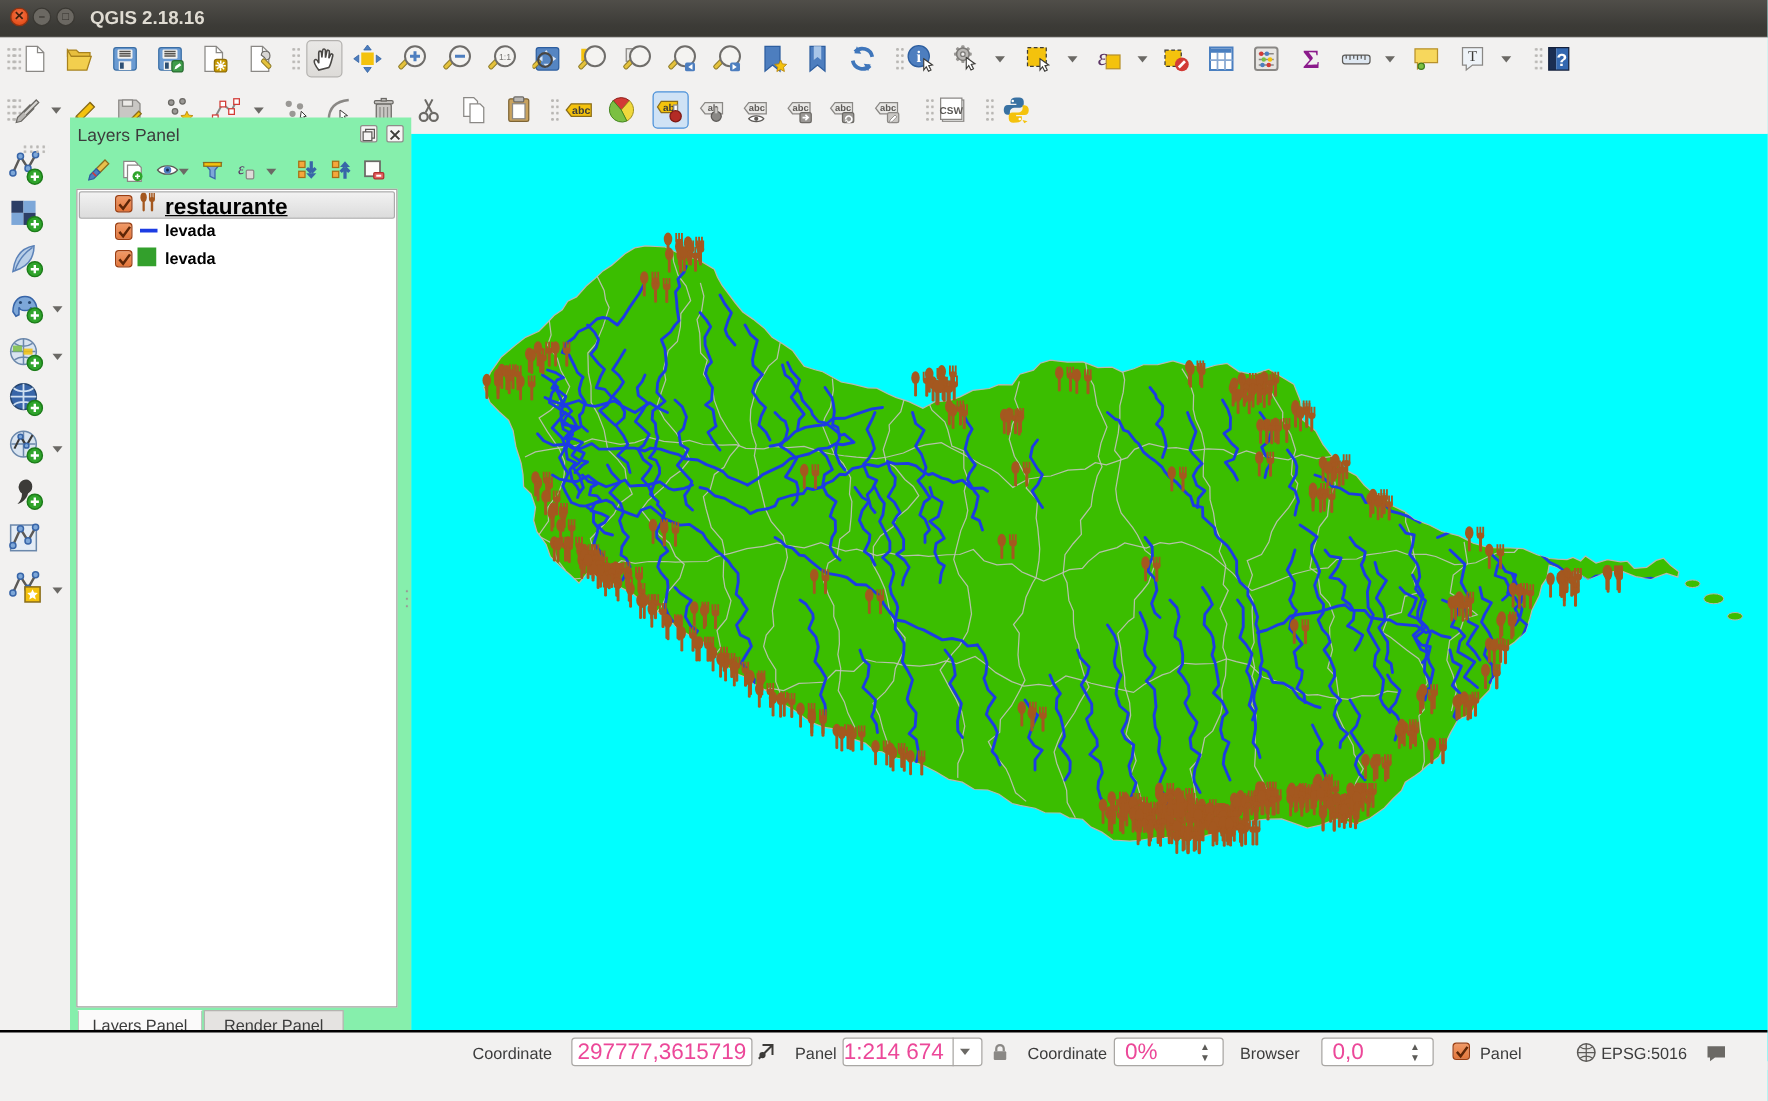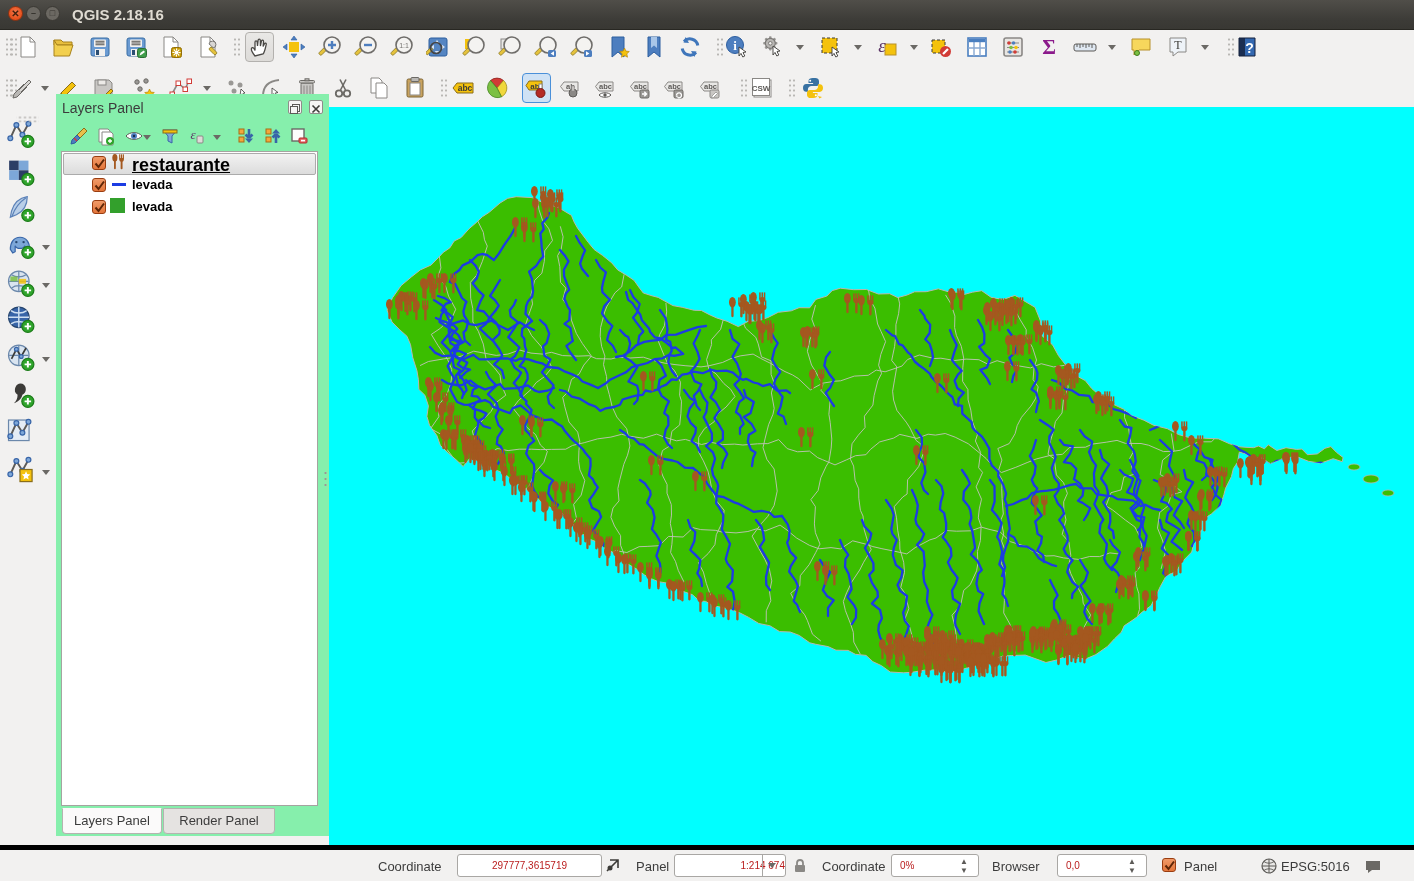--- a/index.html
+++ b/index.html
@@ -22,23 +22,23 @@
 #dock{position:absolute;left:56px;top:94px;width:273px;height:742px;background:#86efac}
 #dock .dtitle{position:absolute;left:6px;top:6px;font-size:14px;color:#3c3c3c}
 .dwbtn{position:absolute;top:6px;width:14px;height:14px;border:1px solid #8f8d8a;background:#f6f5f4;border-radius:2px}
 #tree{position:absolute;left:5px;top:57px;width:257px;height:655px;background:#ffffff;border:1px solid #a5a3a0}
 .trow{position:absolute;left:1px;width:253px;height:22px;font-size:13px;font-weight:bold;color:#000}
 .tsel{background:linear-gradient(#f2f2f2,#dcdcdc);border:1px solid #ababab;border-radius:2px}
 .cb{position:absolute;width:14px;height:14px;border-radius:3px;border:1px solid #9a3d10;
  background:linear-gradient(#f09a68,#e4763b);}
 .cb svg{position:absolute;left:0;top:0}
 .tab{position:absolute;height:26px;font-size:13px;color:#3c3c3c;text-align:center;border:1px solid #b5b3b0}
-#statusbar{position:absolute;left:0;top:845px;width:1414px;height:32px;background:#f2f1f0;border-top:5px solid #000000;font-size:13px;color:#3c3c3c}
+#statusbar{position:absolute;left:0;top:824px;width:1414px;height:32px;background:#f2f1f0;border-top:2px solid #000000;font-size:13px;color:#3c3c3c}
 #statusbar .lbl{position:absolute;top:9px}
-.sbox{position:absolute;top:4px;height:23px;background:#fff;border:1px solid #a9a7a4;border-radius:3px;font-size:10px;color:#b91c1c;text-align:center;line-height:21px}
+.sbox{position:absolute;top:4px;height:23px;background:#fff;border:1px solid #a9a7a4;border-radius:3px;font-size:18px;color:#ec4899;text-align:center;line-height:21px}
 #canvas{position:absolute;left:329px;top:107px;width:1085px;height:742px;background:#00ffff}
 </style></head><body>
 <div id="canvas"><svg id="map" width="1085" height="742" viewBox="0 0 1085 742">
       <rect width="1085" height="742" fill="#00ffff"></rect>
       <defs>
         <g id="rst">
           <ellipse cx="3.4" cy="5.2" rx="3.4" ry="5.2" fill="#a4581f"></ellipse>
           <rect x="2.3" y="8" width="2.3" height="12.2" rx="1.1" fill="#a4581f"></rect>
           <rect x="9.2" y="0.4" width="1.5" height="7" fill="#a4581f"></rect>
           <rect x="11.5" y="0.4" width="1.5" height="7" fill="#a4581f"></rect>
@@ -944,21 +944,21 @@
   </div>
 <div class="abs" style="left:324px;top:470px;width:3px;height:18px;background-image:radial-gradient(circle,#9a9895 1px,transparent 1.2px);background-size:3px 6px"></div>
 <div id="statusbar">
     <div class="lbl" style="left:378px">Coordinate</div>
     <div class="sbox" style="left:457px;width:145px">297777,3615719</div>
     <svg class="abs" style="left:604px;top:7px" width="18" height="18" viewBox="0 0 18 18">
       <path d="M3 14L14 3m-8 0h8v8" fill="none" stroke="#3c3b38" stroke-width="1.6"></path>
       <circle cx="6" cy="11" r="2.5" fill="#3c3b38"></circle>
     </svg>
     <div class="lbl" style="left:636px">Panel</div>
-    <div class="sbox" style="left:674px;width:112px;text-align:right;padding-left:14px">1:214 674</div>
+    <div class="sbox" style="left:674px;width:112px;text-align:left;padding-left:0">1:214 674</div>
     <div class="abs" style="left:762px;top:4px;width:23px;height:23px;border-left:1px solid #a9a7a4"></div>
     <div class="tarrow" style="left:768px;top:13px"></div>
     <svg class="abs" style="left:791px;top:7px" width="18" height="18" viewBox="0 0 18 18">
       <rect x="4" y="8" width="10" height="7" rx="1" fill="#8a8885"></rect>
       <path d="M6 8V6a3 3 0 0 1 6 0v2" fill="none" stroke="#8a8885" stroke-width="1.8"></path>
     </svg>
     <div class="lbl" style="left:822px">Coordinate</div>
     <div class="sbox" style="left:891px;width:88px;text-align:left;padding-left:8px">0%</div>
     <div class="abs" style="left:960px;top:7px;font-size:8px;color:#5c5a57;line-height:9px">▲<br>▼</div>
     <div class="lbl" style="left:992px">Browser</div>

